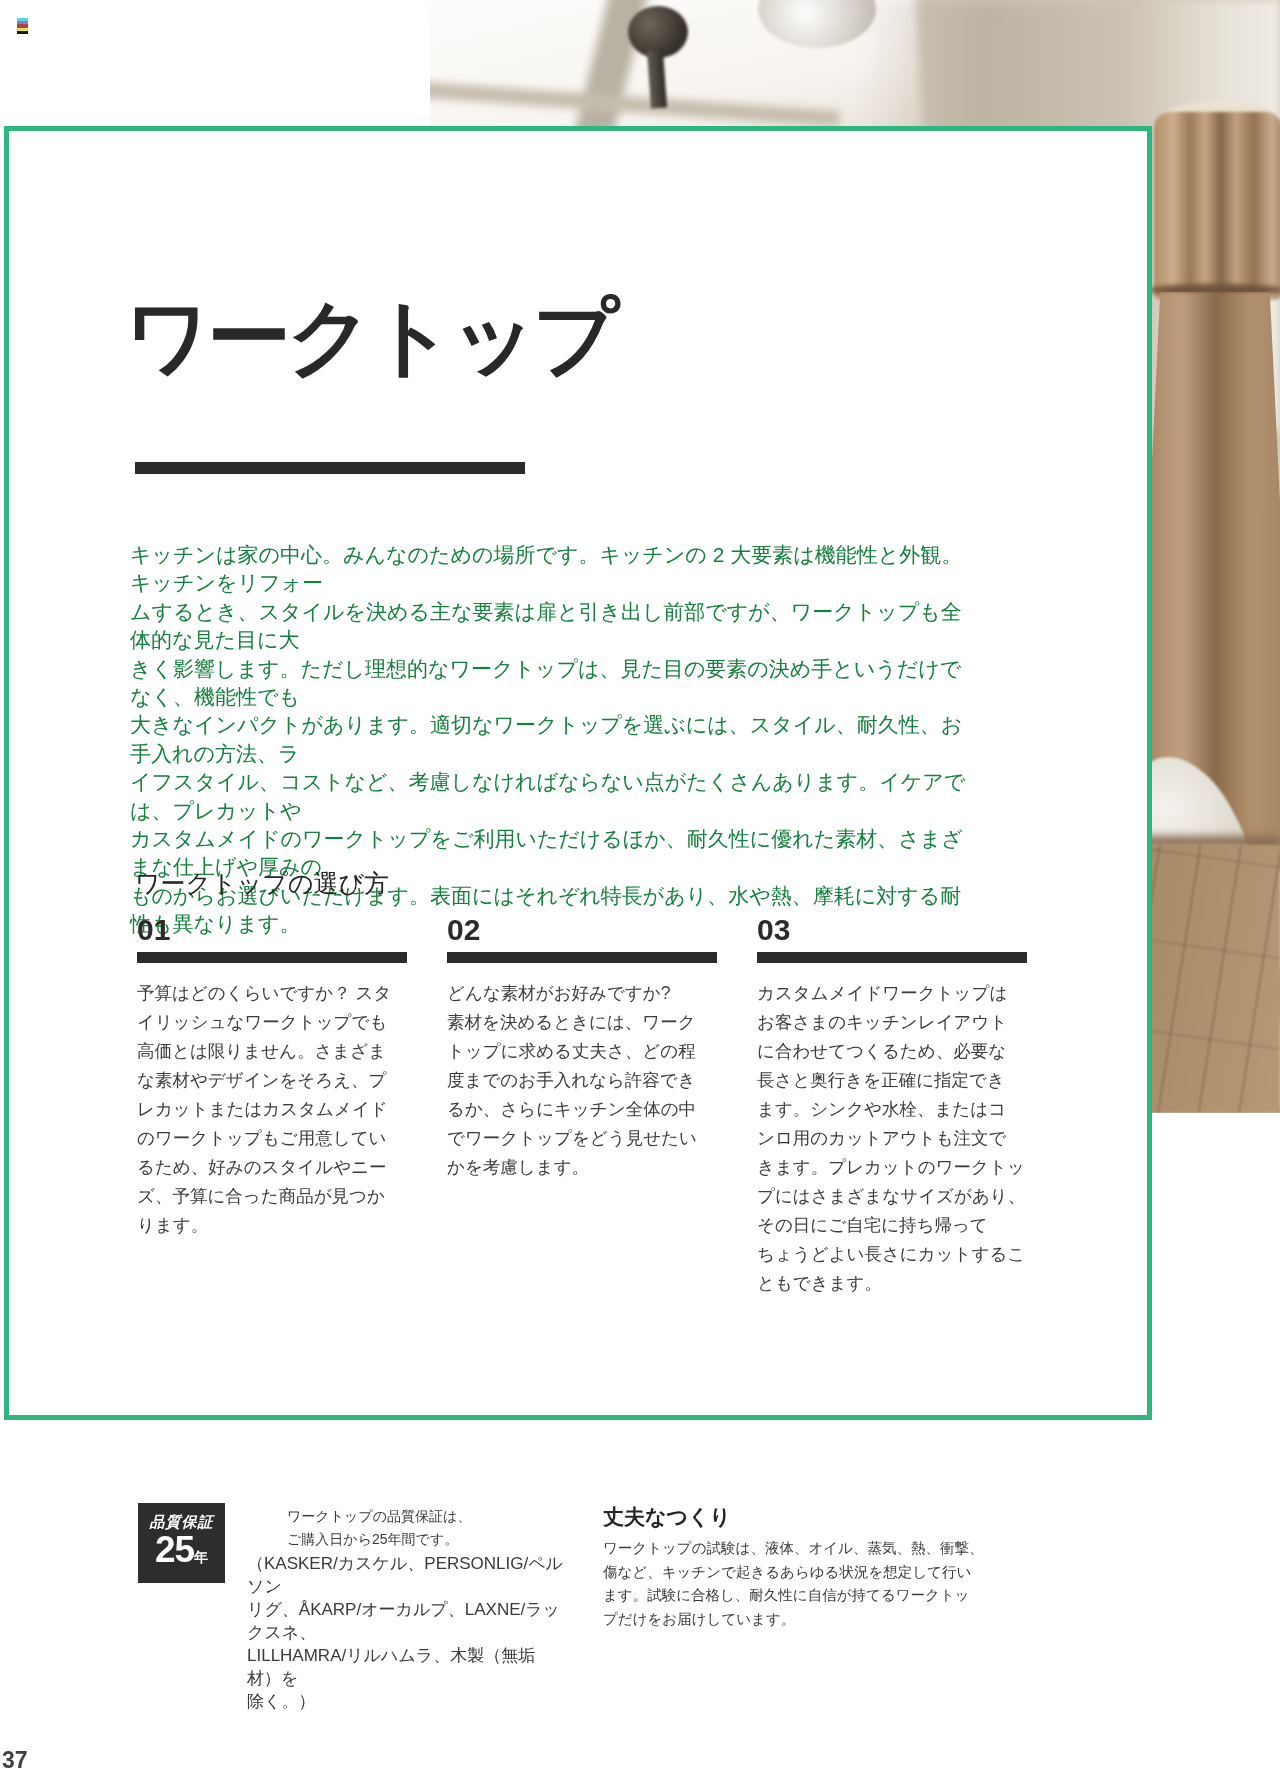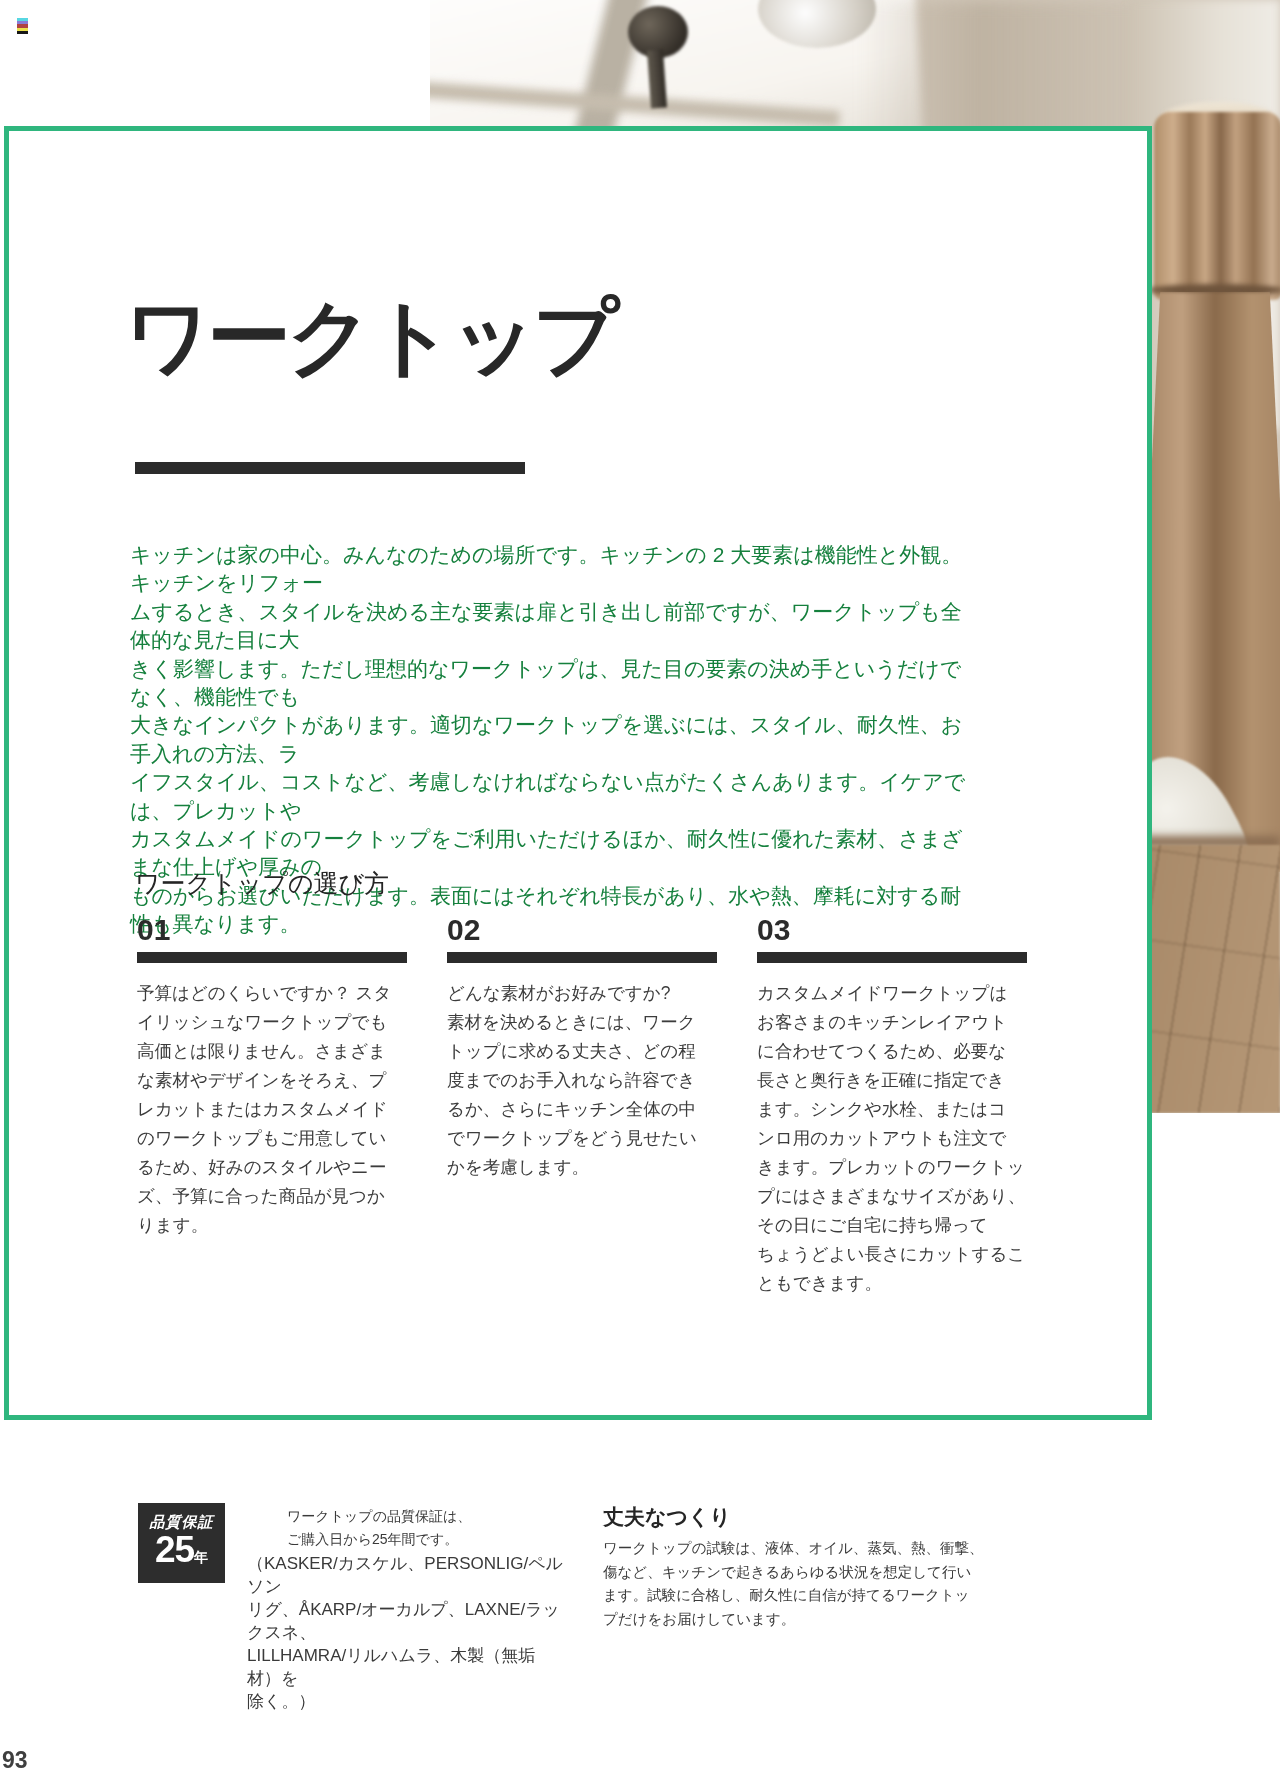--- a/index.html
+++ b/index.html
@@ -203,14 +203,14 @@
 LILLHAMRA/リルハムラ、木製（無垢材）を
 除く。）</div>
 
     <div class="durability-heading">丈夫なつくり</div>
     <div class="durability-text">ワークトップの試験は、液体、オイル、蒸気、熱、衝撃、
 傷など、キッチンで起きるあらゆる状況を想定して行い
 ます。試験に合格し、耐久性に自信が持てるワークトッ
 プだけをお届けしています。</div>
   </div>
 
-  <div class="page-number">93</div>
+  <div class="page-number">37</div>
 </div>
 
 </body></html>

